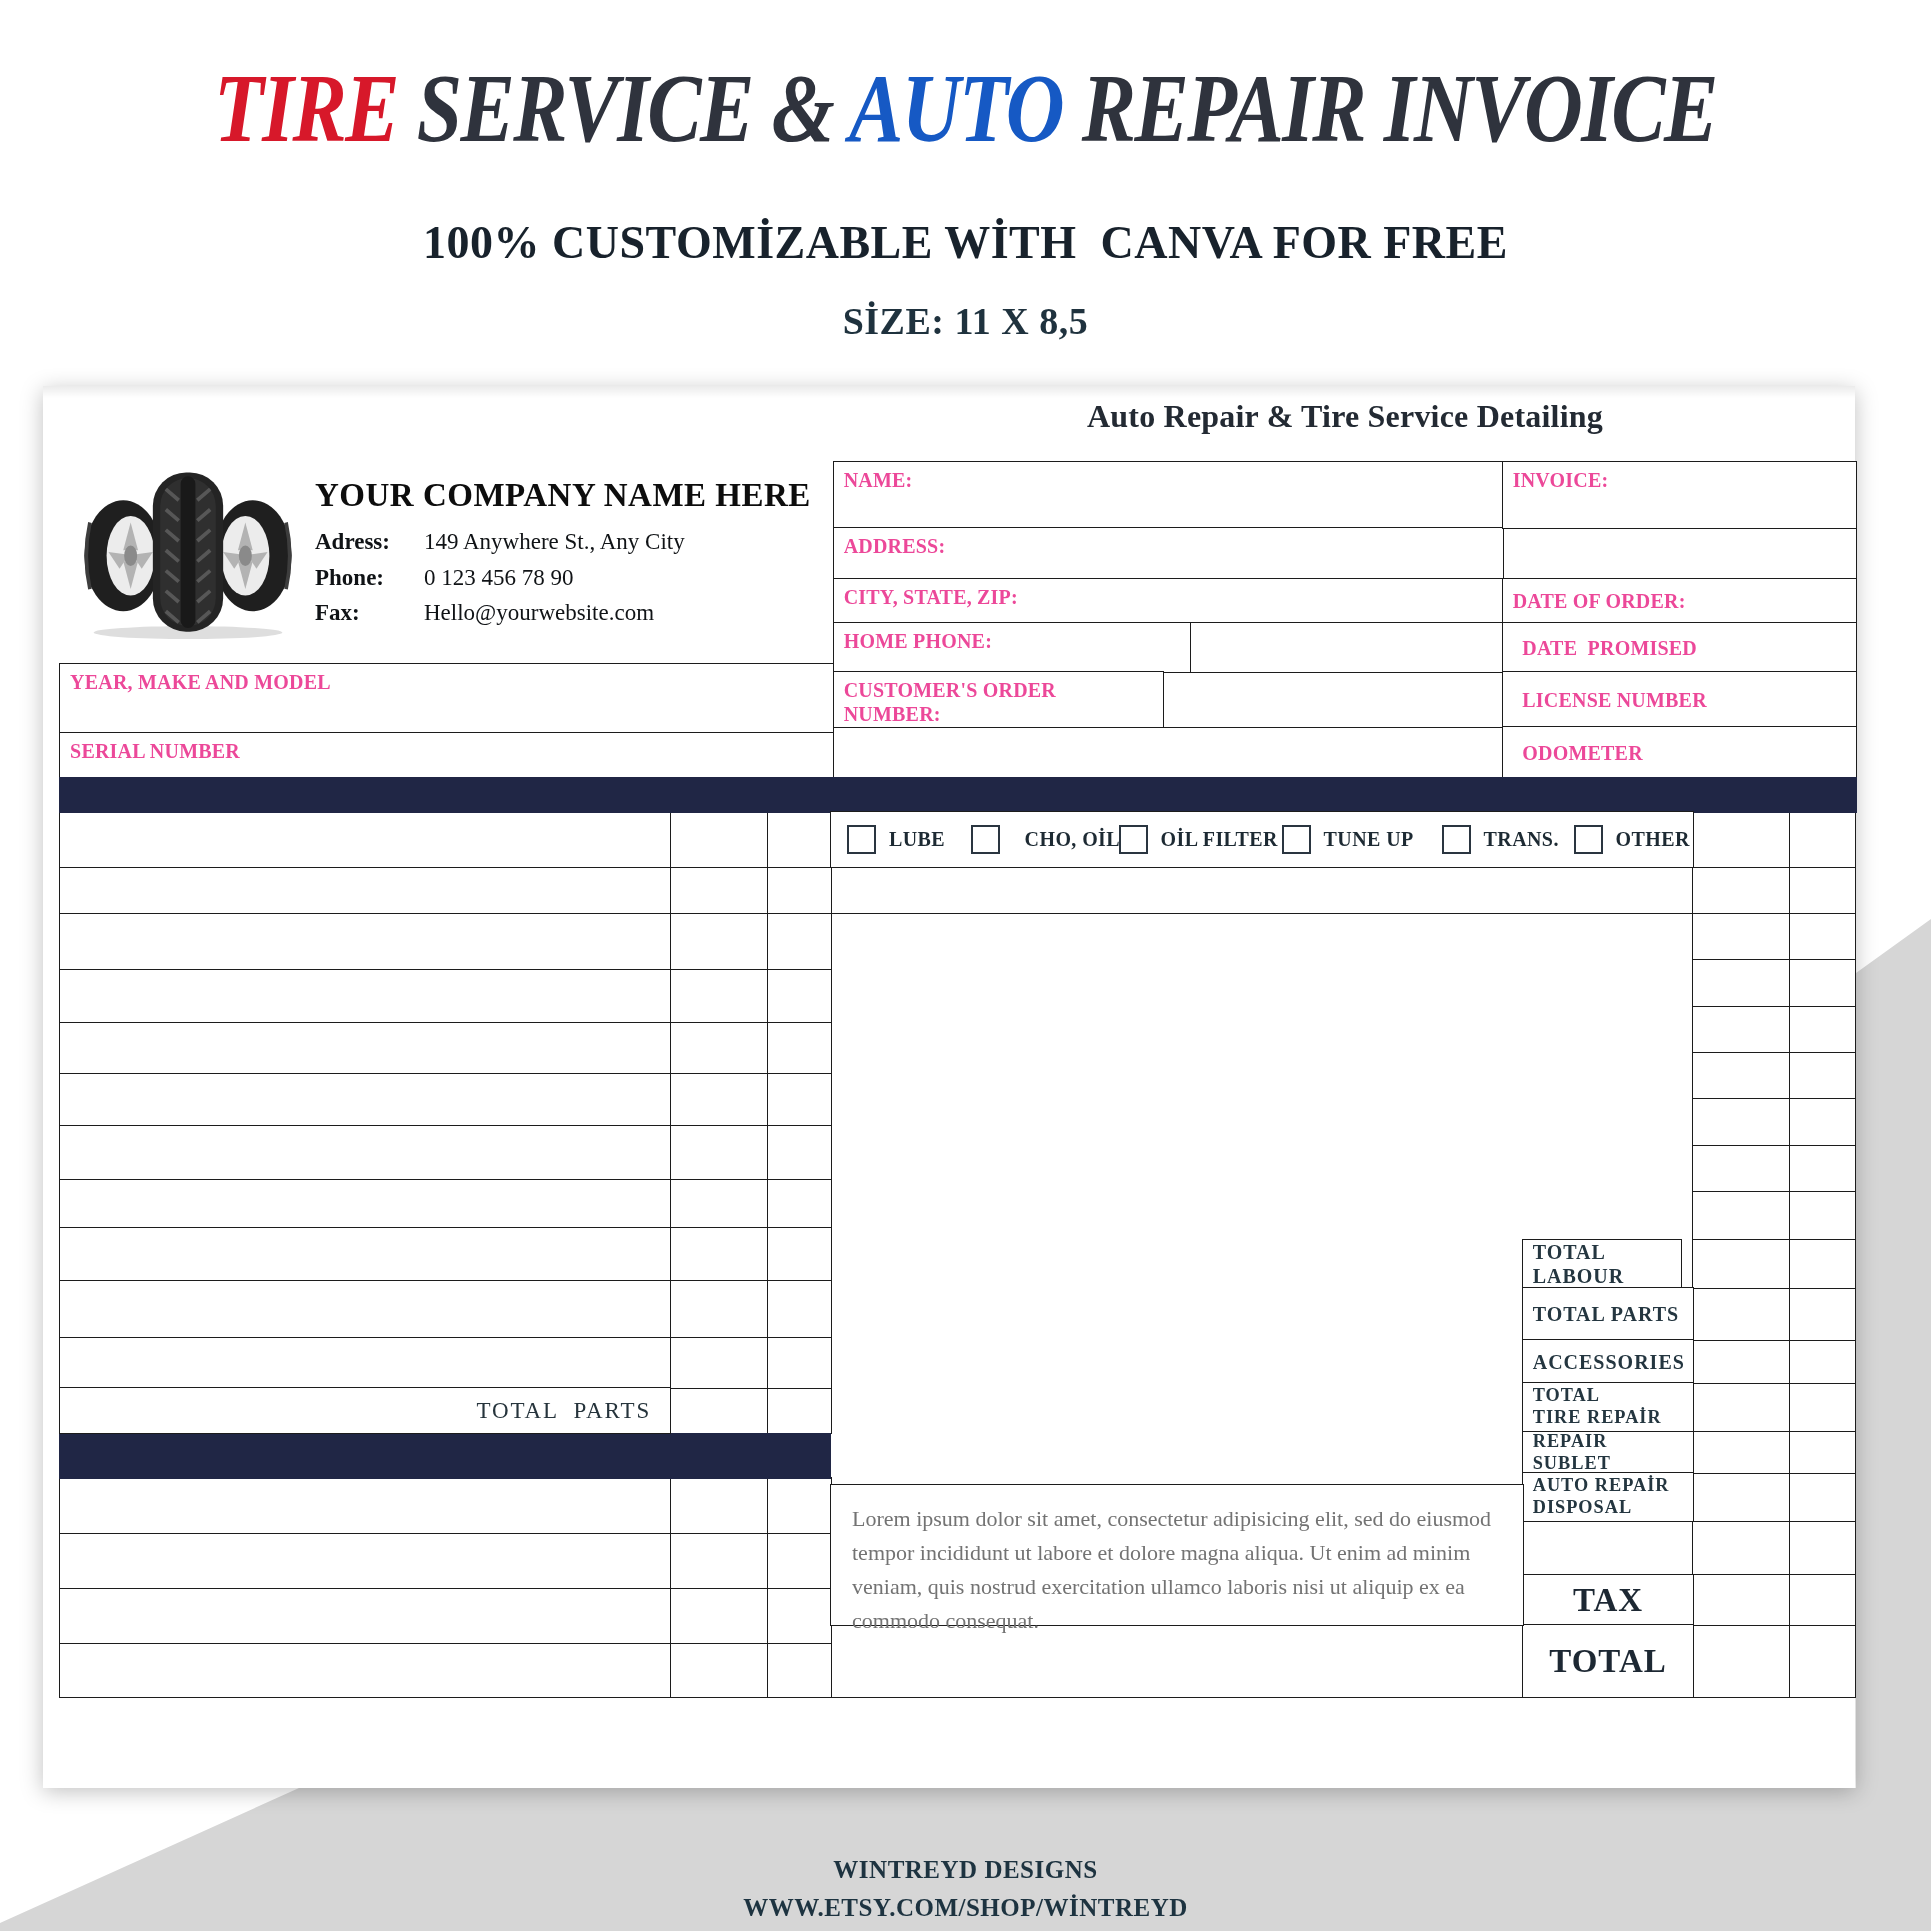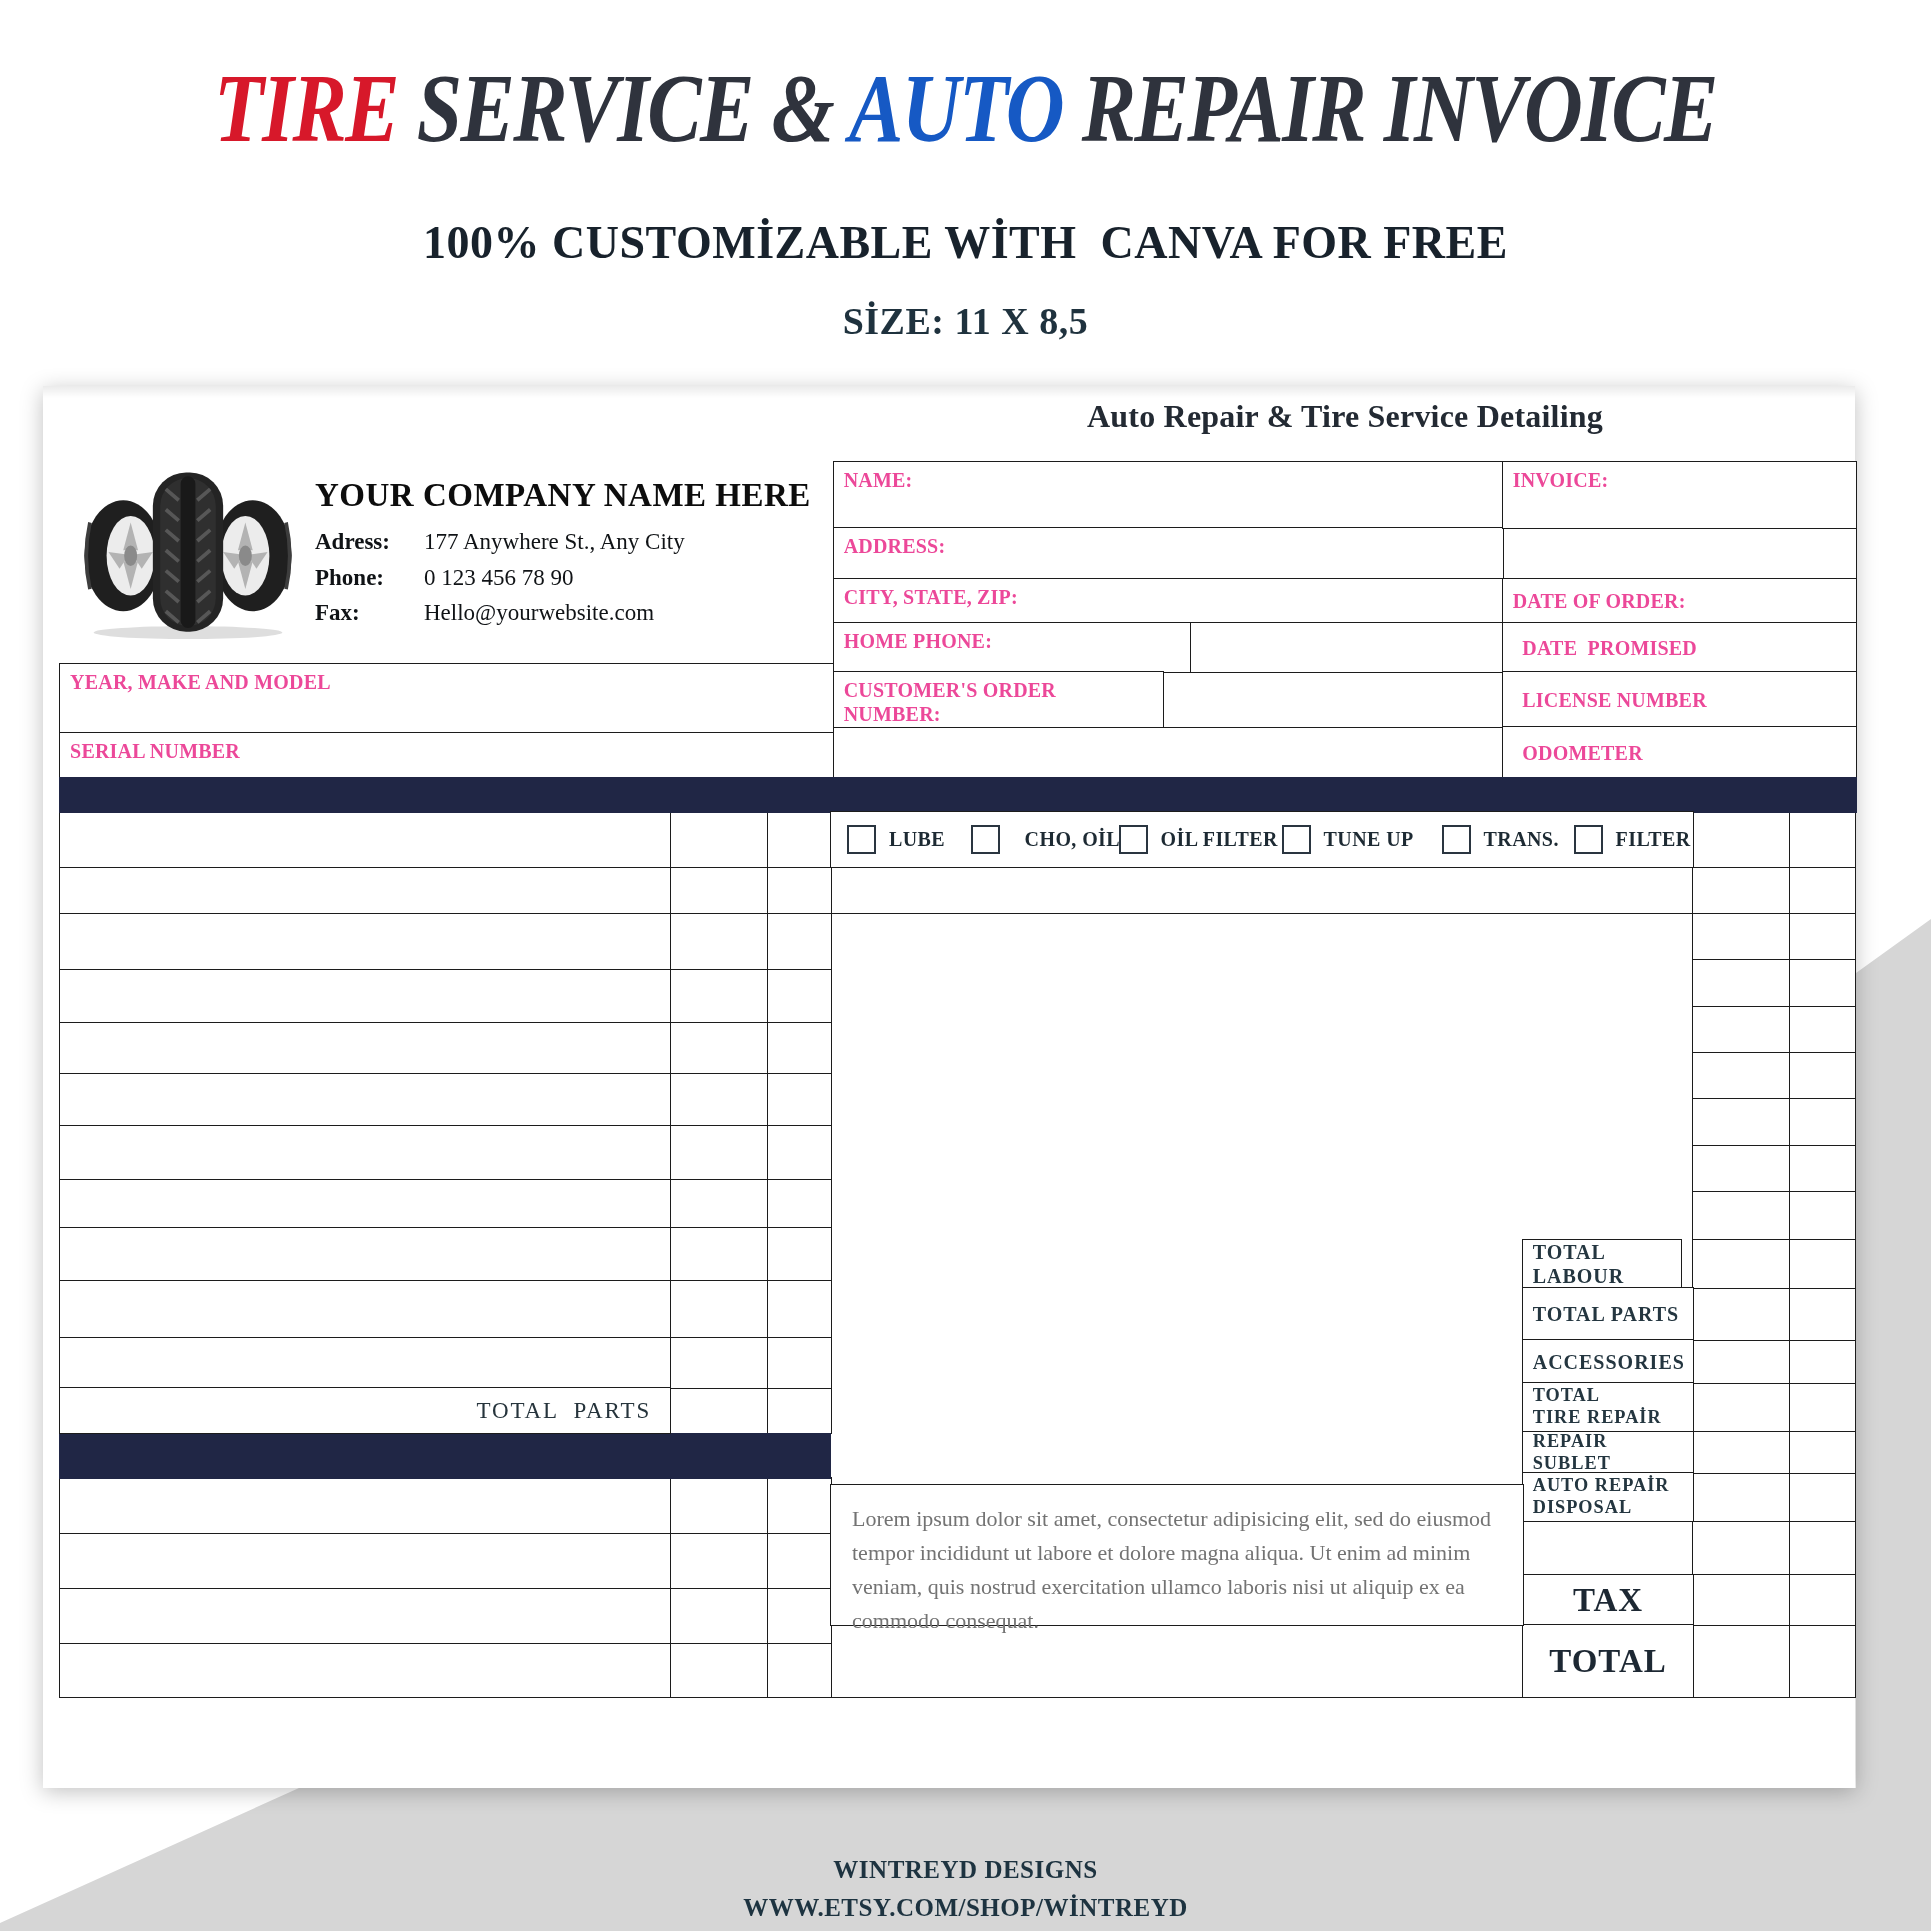--- a/index.html
+++ b/index.html
@@ -200,21 +200,21 @@
             <path d="M96 92 l14 12 M144 92 l-14 12"></path>
           <path d="M96 114 l14 12 M144 114 l-14 12"></path>
             <path d="M96 136 l14 12 M144 136 l-14 12"></path>
           <path d="M96 158 l14 12 M144 158 l-14 12"></path>
         </g>
       </g>
     </svg>
 
     <div id="company-name">YOUR COMPANY NAME HERE</div>
     <div class="contact-row" style="top:143px;">
-      <span class="cl">Adress:</span><span class="cv">177 Anywhere St., Any City</span>
+      <span class="cl">Adress:</span><span class="cv">149 Anywhere St., Any City</span>
     </div>
     <div class="contact-row" style="top:179px;">
       <span class="cl">Phone:</span><span class="cv">0 123 456 78 90</span>
     </div>
     <div class="contact-row" style="top:214px;">
       <span class="cl">Fax:</span><span class="cv">Hello@yourwebsite.com</span>
     </div>
 
     <div class="cell lcell" style="left:790px;top:75px;width:671px;height:68px;">
       <span class="lbl">NAME:</span></div>
@@ -266,21 +266,21 @@
       <div class="chk" style="left:451px;">
         <span class="box"></span>
         <span class="chk-label">TUNE UP</span>
         </div>
       <div class="chk" style="left:611px;">
         <span class="box"></span>
         <span class="chk-label">TRANS.</span>
         </div>
       <div class="chk" style="left:743px;">
         <span class="box"></span>
-        <span class="chk-label">FILTER</span>
+        <span class="chk-label">OTHER</span>
         </div>
     </div>
 
     <div class="cell lcell vcenter" id="total-parts-cell" style="left:16.4px;top:1001px;width:612px;height:47px;">
       <span class="lbl">TOTAL  PARTS</span>
       </div>
 
     <div class="cell lcell vcenter" style="left:1479px;top:853px;width:160px;height:50px;">
       <span class="lbl sum">TOTAL LABOUR</span>
       </div>

